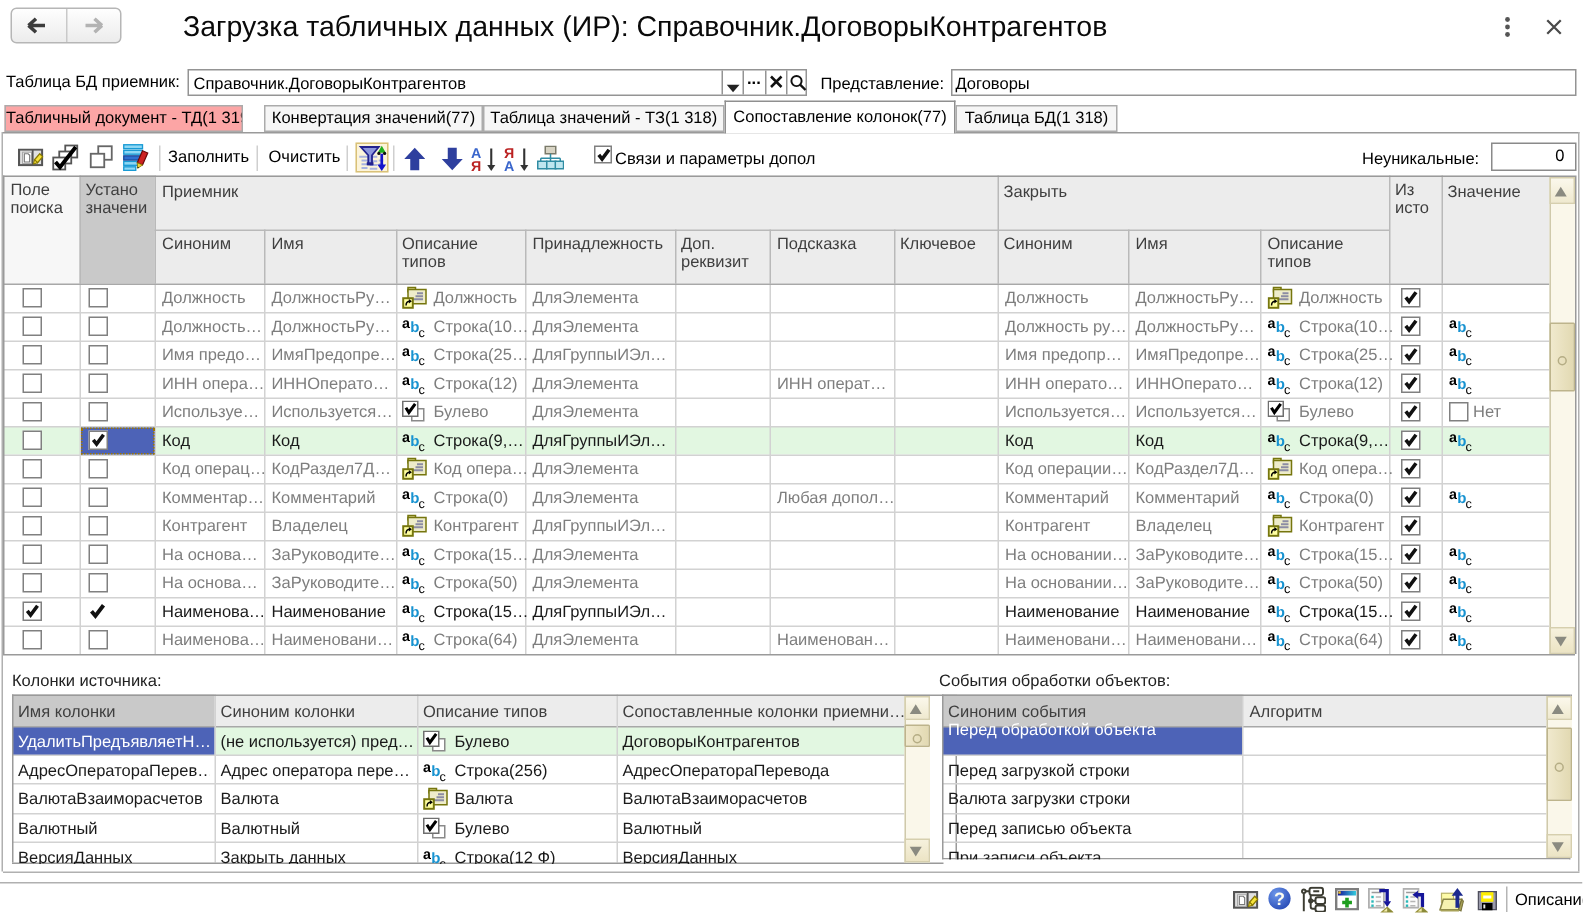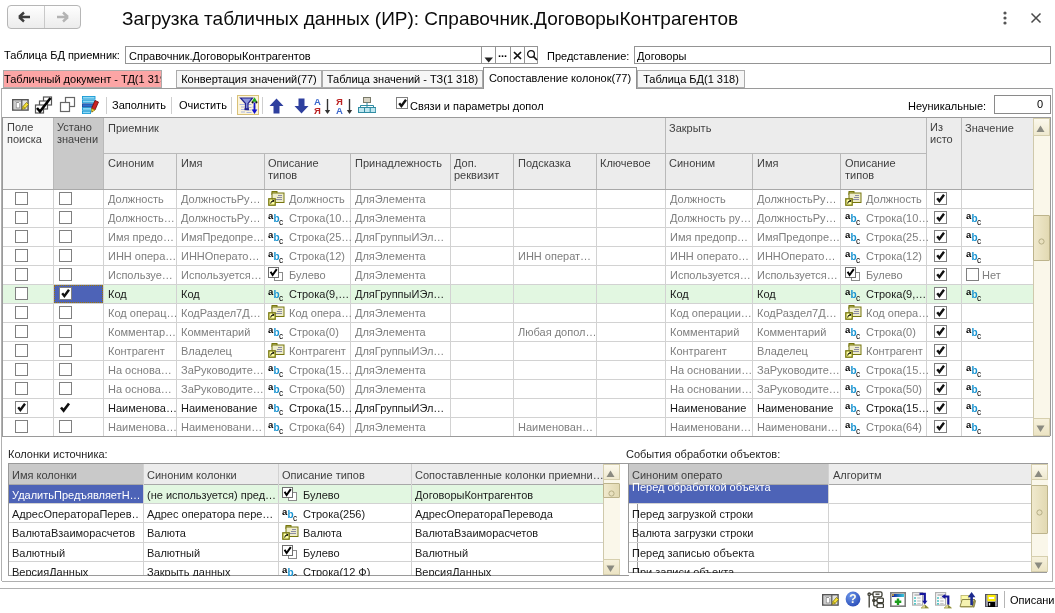--- a/index.html
+++ b/index.html
@@ -691,21 +691,21 @@
 <div class="a" style="left:628px;top:503px;width:403px;height:1px;background:#d2d2d2"></div>
 <div class="a" style="left:628px;top:522px;width:403px;height:1px;background:#d2d2d2"></div>
 <div class="a" style="left:628px;top:542px;width:403px;height:1px;background:#d2d2d2"></div>
 <div class="a" style="left:628px;top:561px;width:403px;height:1px;background:#d2d2d2"></div>
 <div class="a" style="left:628px;top:484px;width:403px;height:1px;background:#a8a8a8"></div>
 <div class="a" style="left:828px;top:463px;width:1px;height:109px;background:#d2d2d2"></div>
 <div class="a" style="left:628px;top:463px;width:419px;height:1px;background:#9a9a9a"></div>
 <div class="a" style="left:628px;top:572px;width:419px;height:1px;background:#9a9a9a"></div>
 <div class="a" style="left:628px;top:463px;width:1px;height:109px;background:#9a9a9a"></div>
 <div class="a" style="left:1047px;top:463px;width:1px;height:109px;background:#9a9a9a"></div>
-<div class="a" style="left:632px;top:469px;color:#3f3f3f">Синоним операто</div>
+<div class="a" style="left:632px;top:469px;color:#3f3f3f">Синоним события</div>
 <div class="a" style="left:833px;top:469px;color:#3f3f3f">Алгоритм</div>
 <div class="a" style="left:632px;top:481px;color:#fff">Перед обработкой объекта</div>
 <div class="a" style="left:632px;top:508px;color:#1a1a1a">Перед загрузкой строки</div>
 <div class="a" style="left:632px;top:527px;color:#1a1a1a">Валюта загрузки строки</div>
 <div class="a" style="left:632px;top:547px;color:#1a1a1a">Перед записью объекта</div>
 <div class="a" style="left:632px;top:566px;color:#1a1a1a">При записи объекта</div>
 <div class="a" style="left:1031px;top:464px;width:17px;height:108px;background:#faf7ea;border-left:1px solid #cfc9ab"></div>
 <div class="a" style="left:1031px;top:464px;width:17px;height:16px;background:linear-gradient(#fbf8ec,#efe9cf);border:1px solid #d6cfae"></div>
 <div class="a" style="left:1034px;top:468px;width:9px;height:8px"><svg width="9" height="8">
       <polygon points="4.5,0.5 8.5,7 0.5,7" fill="#8a8a80"></polygon>

